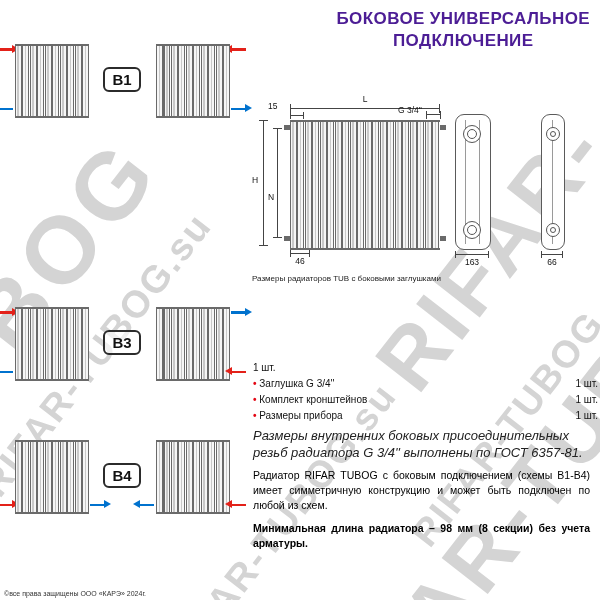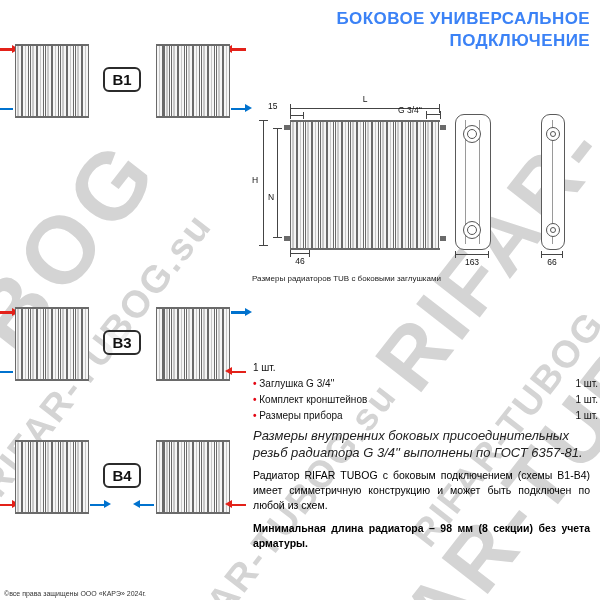--- a/index.html
+++ b/index.html
@@ -6,22 +6,22 @@
   .page{position:relative;width:600px;height:600px;background:#fff;overflow:hidden;
         font-family:"Liberation Sans",sans-serif;color:#111;}
   .wm-layer{position:absolute;inset:0;z-index:0;overflow:hidden;}
   .wm{position:absolute;color:#d4d4d4;font-weight:bold;white-space:nowrap;
       transform-origin:left center;transform:rotate(-52deg);}
   .wm-xl{font-size:95px;letter-spacing:7px;}
   .wm-lg{font-size:85px;letter-spacing:5px;}
   .wm-md{font-size:38px;letter-spacing:2px;}
   .content{position:absolute;inset:0;z-index:1;}
 
-  .title{position:absolute;top:8px;right:10px;text-align:right;font-weight:bold;
-         font-size:17px;line-height:1.3;letter-spacing:.4px;color:#3b82f6;}
+  .title{position:absolute;top:8px;right:10px;text-align:center;font-weight:bold;
+         font-size:17px;line-height:1.3;letter-spacing:.4px;color:#4c1d95;}
 
   
   .scheme-row{position:absolute;left:0;width:244px;display:flex;align-items:center;
               justify-content:space-between;height:78px;}
   .rad-wrap{position:relative;width:104px;height:76px;}
   .rad{position:absolute;left:15px;top:3px;width:74px;height:70px;}
   .rad-stripes{background:repeating-linear-gradient(to right,
       #6a6a6a 0px,#6a6a6a 1px,#f6f6f6 1px,#f6f6f6 2.5px,#c9c9c9 2.5px,#c9c9c9 4px,
       #f6f6f6 4px,#f6f6f6 6px,#6a6a6a 6px,#6a6a6a 7px,#ffffff 7px,#ffffff 7.5px);
       border-top:2px solid #6a6a6a;border-bottom:2px solid #6a6a6a;}

